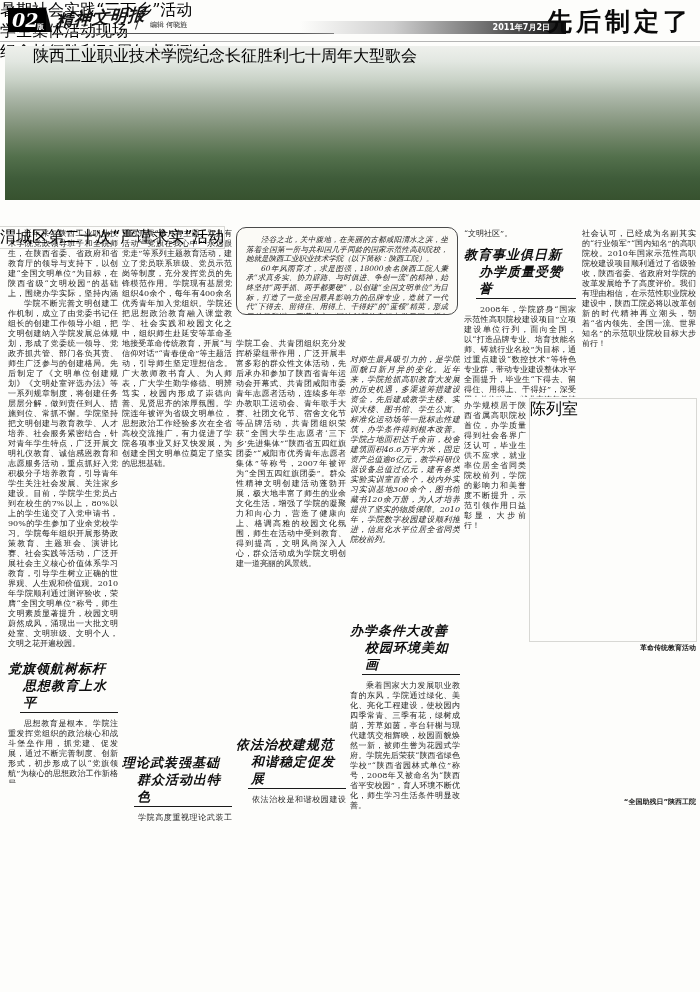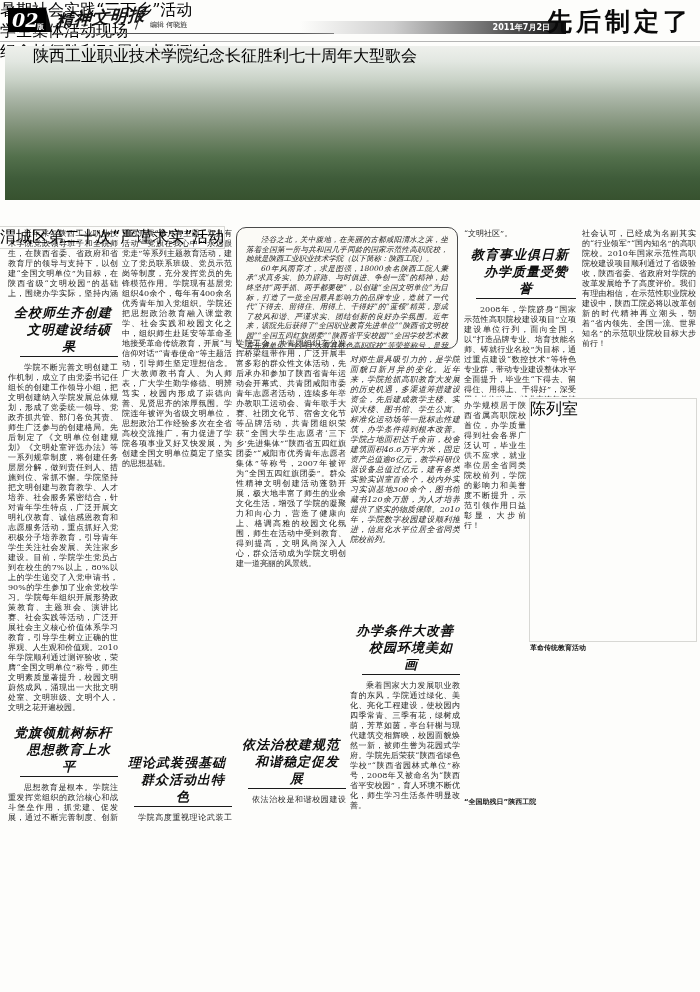--- a/index.html
+++ b/index.html
@@ -44,30 +44,30 @@
   .subheadline{position:absolute;left:0;top:109px;width:100%;text-align:center;
     font:bold 17px/20px "DejaVu Serif",serif;letter-spacing:1px;color:#101810;
     text-shadow:-1px 0 #fff,1px 0 #fff,0 -1px #fff,0 1px #fff,1px 1px #fff,-1px -1px #fff;}
   .byline{position:absolute;left:0;top:131px;width:100%;text-align:center;font:bold 9px/12px "DejaVu Sans",sans-serif;color:#fff;text-shadow:0 0 2px #000,1px 1px 2px #000;}
 
   
   .bodywrap{position:absolute;left:0;top:227px;width:700px;height:596px;}
   .col{position:absolute;overflow:hidden;font-size:8px;line-height:10px;text-align:justify;color:#242424;}
   .col p{margin:0;text-indent:2em;overflow:hidden;}
   .col p.cont{text-indent:0;}
-  .sec-h{text-align:center;margin:5px 0 6px;color:#0f0f0f;}
+  .sec-h{text-align:left;margin:5px 0 6px;color:#0f0f0f;}
   .sec-h .l1{font:italic bold 13px/17px "DejaVu Serif",serif;letter-spacing:1px;}
   .sec-h .l2w{margin-left:12px;}
   .sec-h .l2{display:inline-block;font:italic bold 13px/17px "DejaVu Serif",serif;letter-spacing:1px;border-bottom:1.5px solid #1a1a1a;padding:0 3px 1px;}
-  .lede{position:absolute;left:236px;top:0;width:222px;height:122px;border:1px solid #4a4a4a;border-radius:10px;padding:7px 9px;box-sizing:border-box;font:italic 7.5px/9.6px "DejaVu Serif",serif;text-align:justify;overflow:hidden;background:#fbfaf6;color:#1d1d1d;}
+  .lede{position:absolute;left:236px;top:0;width:222px;height:88px;border:1px solid #4a4a4a;border-radius:10px;padding:7px 9px;box-sizing:border-box;font:italic 7.5px/9.6px "DejaVu Serif",serif;text-align:justify;overflow:hidden;background:#fbfaf6;color:#1d1d1d;}
   .lede p{margin:0;text-indent:2em;}
 
   
   .ph{position:absolute;overflow:hidden;box-shadow:0 0 0 1px #d8d8d4;}
-  .pcap{position:absolute;text-align:left;font:bold 7px/9px "DejaVu Sans",sans-serif;color:#222;}
+  .pcap{position:absolute;text-align:right;font:bold 7px/9px "DejaVu Sans",sans-serif;color:#222;}
   
   .museum{left:530px;top:172px;width:166px;height:242px;background:linear-gradient(180deg,#b6b0a4 0%,#a79e90 42%,#8e splice;}
   .museum{background:linear-gradient(180deg,#b6b0a4 0%,#a79e90 42%,#8c8376 58%,#6e675c 100%);}
   .museum .door{position:absolute;left:54%;top:10%;width:26%;height:52%;background:#33281f;box-shadow:inset 0 0 0 3px #4a3b2d;}
   .museum .win{position:absolute;left:10%;top:16%;width:16%;height:26%;background:#3c332a;border-radius:8px 8px 0 0;box-shadow:inset 0 0 0 2px #56493a;}
   .museum .sign{position:absolute;left:26%;top:7%;width:46%;height:15%;background:linear-gradient(180deg,#b08750,#8f6a3a);transform:rotate(-3deg);display:flex;align-items:center;justify-content:center;font:bold 13px "DejaVu Serif",serif;color:#2e1f10;letter-spacing:6px;box-shadow:1px 2px 3px rgba(0,0,0,.4);}
   .museum .crowd{position:absolute;left:0;bottom:0;width:100%;height:52%;filter:blur(1.5px);
     background:
       radial-gradient(circle 9px at 8% 30%,#d96a8c 70%,transparent 71%),
       radial-gradient(circle 10px at 20% 45%,#e8e4de 70%,transparent 71%),
@@ -169,24 +169,20 @@
 
   <div class="bodywrap">
 
     <div class="lede">
       <p>泾谷之北，关中腹地，在美丽的古都咸阳渭水之滨，坐落着全国第一所与共和国几乎同龄的国家示范性高职院校，她就是陕西工业职业技术学院（以下简称：陕西工院）。</p>
       <p>60年风雨育才，求是图强，18000余名陕西工院人秉承“求真务实、协力辟路、与时俱进、争创一流”的精神，始终坚持“两手抓、两手都要硬”，以创建“全国文明单位”为目标，打造了一批全国最具影响力的品牌专业，造就了一代代“下得去、留得住、用得上、干得好”的“蓝领”精英，形成了校风和谐、严谨求实、团结创新的良好办学氛围。近年来，该院先后获得了“全国职业教育先进单位”“陕西省文明校园”“全国五四红旗团委”“陕西省平安校园”“全国学校艺术教育先进单位”“全国十大最具特色高职院校”等荣誉称号，是我国职业教育战线上一颗璀璨夺目的明珠。</p>
     </div>
 
     <div class="col" style="left:8px;top:2px;width:110px;height:592px;">
       <p style="height:70px;">近年来，陕西工业职业技术学院党政领导班子和全院师生，在陕西省委、省政府和省教育厅的领导与支持下，以创建“全国文明单位”为目标，在陕西省级“文明校园”的基础上，围绕办学实际，坚持内涵建设与文明创建同步推进，全校上下齐心协力，文明创建取得了丰硕成果。</p>
-      <div class="sec-h">
-        <div class="l1">全校师生齐创建</div>
-        <div class="l2w"><span class="l2">文明建设结硕果</span></div>
-      </div>
       <p style="height:356px;">学院不断完善文明创建工作机制，成立了由党委书记任组长的创建工作领导小组，把文明创建纳入学院发展总体规划，形成了党委统一领导、党政齐抓共管、部门各负其责、师生广泛参与的创建格局。先后制定了《文明单位创建规划》《文明处室评选办法》等一系列规章制度，将创建任务层层分解，做到责任到人、措施到位、常抓不懈。学院坚持把文明创建与教育教学、人才培养、社会服务紧密结合，针对青年学生特点，广泛开展文明礼仪教育、诚信感恩教育和志愿服务活动，重点抓好入党积极分子培养教育，引导青年学生关注社会发展、关注家乡建设。目前，学院学生党员占到在校生的7%以上，80%以上的学生递交了入党申请书，90%的学生参加了业余党校学习。学院每年组织开展形势政策教育、主题班会、演讲比赛、社会实践等活动，广泛开展社会主义核心价值体系学习教育，引导学生树立正确的世界观、人生观和价值观。2010年学院顺利通过测评验收，荣膺“全国文明单位”称号，师生文明素质显著提升，校园文明蔚然成风，涌现出一大批文明处室、文明班级、文明个人，文明之花开遍校园。</p>
       <div class="sec-h">
         <div class="l1">党旗领航树标杆</div>
         <div class="l2w"><span class="l2">思想教育上水平</span></div>
       </div>
       <p style="height:64px;">思想教育是根本。学院注重发挥党组织的政治核心和战斗堡垒作用，抓党建、促发展，通过不断完善制度、创新形式，初步形成了以“党旗领航”为核心的思想政治工作新格局。</p>
     </div>
 
     <div class="col" style="left:122px;top:2px;width:110px;height:592px;">
       <p class="cont" style="height:520px;">通过开展“单月有主题、双月有活动”“党旗在我心中”“永远跟党走”等系列主题教育活动，建立了党员联系班级、党员示范岗等制度，充分发挥党员的先锋模范作用。学院现有基层党组织40余个，每年有400余名优秀青年加入党组织。学院还把思想政治教育融入课堂教学、社会实践和校园文化之中，组织师生赴延安等革命圣地接受革命传统教育，开展“与信仰对话”“青春使命”等主题活动，引导师生坚定理想信念。广大教师教书育人、为人师表，广大学生勤学修德、明辨笃实，校园内形成了崇德向善、见贤思齐的浓厚氛围。学院连年被评为省级文明单位，思想政治工作经验多次在全省高校交流推广，有力促进了学院各项事业又好又快发展，为创建全国文明单位奠定了坚实的思想基础。</p>

